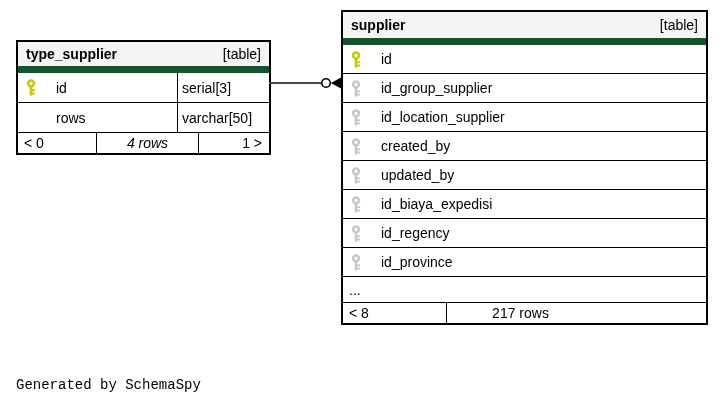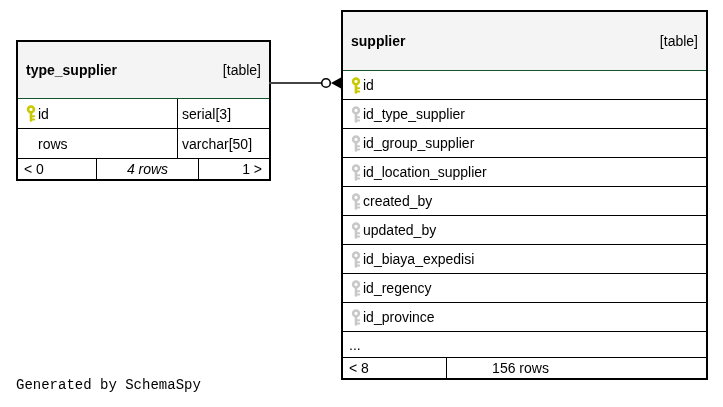--- a/index.html
+++ b/index.html
@@ -14,42 +14,42 @@
     overflow: hidden;
   }
   .tbl {
     position: absolute;
     background: #ffffff;
     border: 2px solid #000000;
     box-sizing: border-box;
   }
   .hdr {
     background: #f4f4f4;
-    border-bottom: 1px solid #14532d;
+    border-bottom: 7px solid #14532d;
     display: flex;
     justify-content: space-between;
     align-items: center;
-    padding: 16px 8px;
+    padding: 0 8px;
   }
   .t1 .hdr { height: 24px; }
   .t2 .hdr { height: 26px; }
   .tname { font-weight: bold; }
   .ttag  { font-weight: normal; }
   .row {
     display: flex;
     align-items: stretch;
     border-bottom: 1px solid #000000;
   }
   .t1 .row { height: 29px; }
   .t2 .row { height: 28px; }
   .name-cell {
     flex: 1;
     display: flex;
     align-items: center;
-    gap: 1px;
+    gap: 19px;
     padding-left: 7px;
     min-width: 0;
   }
   .type-cell {
     width: 87px;
     border-left: 1px solid #000000;
     display: flex;
     align-items: center;
     padding-left: 4px;
   }
@@ -134,34 +134,20 @@
               <circle cx="6" cy="4.4" r="2.9" stroke-width="2.6"></circle>
               <path d="M6 7.5 V15.5" stroke-width="2.6"></path>
               <path d="M6 11.2 H9.2 M6 14.6 H9.2" stroke-width="2"></path>
             </g>
           </svg>
         </span>
         <span>id</span>
       </div>
     </div>
 
-    <div class="row">
-      <div class="name-cell">
-        <span class="keyslot">
-          <svg class="key" viewBox="0 0 12 17">
-            <g fill="none" stroke-linecap="round" stroke="#c8c8c8">
-              <circle cx="6" cy="4.4" r="2.9" stroke-width="2.6"></circle>
-              <path d="M6 7.5 V15.5" stroke-width="2.6"></path>
-              <path d="M6 11.2 H9.2 M6 14.6 H9.2" stroke-width="2"></path>
-            </g>
-          </svg>
-        </span>
-        <span>id_type_supplier</span>
-      </div>
-    </div>
 
     <div class="row">
       <div class="name-cell">
         <span class="keyslot">
           <svg class="key" viewBox="0 0 12 17">
             <g fill="none" stroke-linecap="round" stroke="#c8c8c8">
               <circle cx="6" cy="4.4" r="2.9" stroke-width="2.6"></circle>
               <path d="M6 7.5 V15.5" stroke-width="2.6"></path>
               <path d="M6 11.2 H9.2 M6 14.6 H9.2" stroke-width="2"></path>
             </g>
@@ -258,21 +244,21 @@
           </svg>
         </span>
         <span>id_province</span>
       </div>
     </div>
 
     <div class="ellipsis-row">...</div>
 
     <div class="foot">
       <div class="fc fc-prev">&lt; 8</div>
-      <div class="fc fc-rows">156 rows</div>
+      <div class="fc fc-rows">217 rows</div>
     </div>
   </div>
 
   <svg class="connector" width="72" height="18">
     <line x1="0" y1="9" x2="52" y2="9" stroke-width="2" stroke="#444444"></line>
     <circle cx="57" cy="9" r="4.3" fill="#ffffff" stroke="#000000" stroke-width="1.6"></circle>
     <polygon points="62,9 72,3.5 72,14.5" fill="#000000"></polygon>
   </svg>
 
   <div class="note">Generated by SchemaSpy</div>

